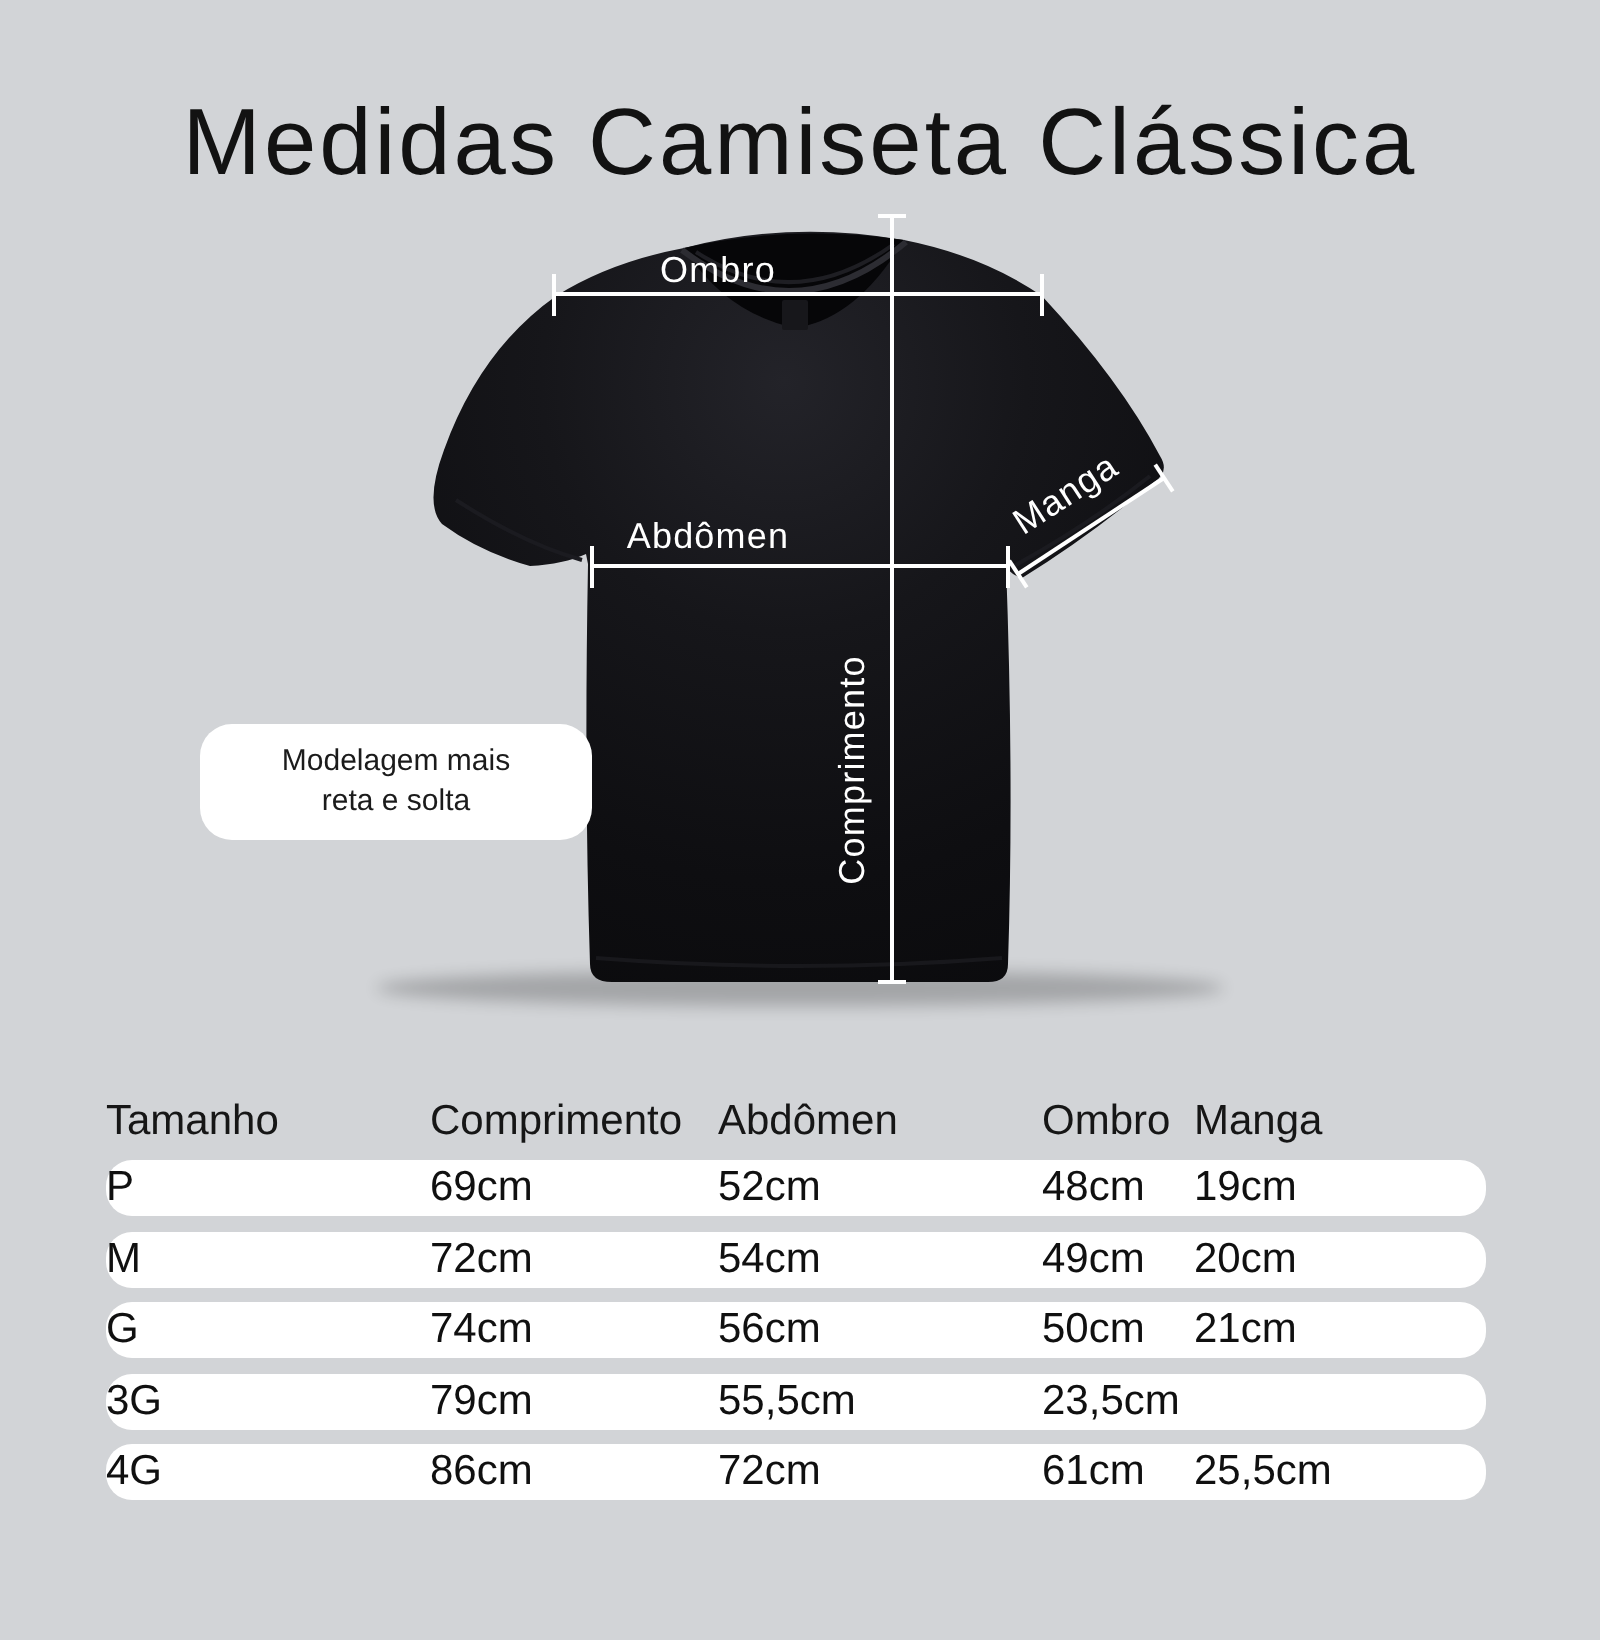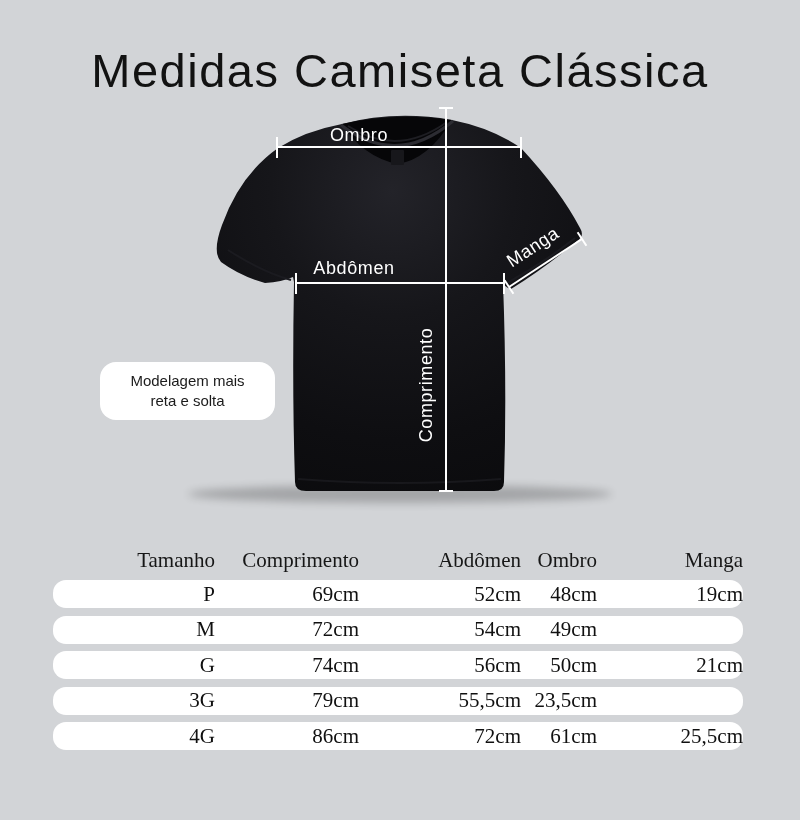--- a/index.html
+++ b/index.html
@@ -17,30 +17,30 @@
     font-size:47px;line-height:1.1;font-weight:500;
     letter-spacing:1.5px;color:#121212;
   }
   .diagram-svg{position:absolute;left:0;top:0;width:800px;height:540px;}
   .measure-label{
     fill:#ffffff;
     font-family:"Liberation Sans", sans-serif;
     font-size:18px;letter-spacing:0.6px;
   }
   .note-box{
-    position:absolute;left:100px;top:362px;width:175px;height:58px;
+    position:absolute;left:100px;top:362px;width:196px;height:58px;
     background:#ffffff;border-radius:16px;
     display:flex;flex-direction:column;align-items:center;justify-content:center;
     font-size:15px;line-height:1.32;color:#1b1b1b;text-align:center;
   }
   .size-table{position:absolute;left:53px;top:547px;width:690px;}
   .trow{
     display:grid;
     grid-template-columns:162px 144px 162px 76px 146px;
-    align-items:center;text-align:right;font-family:Liberation Serif, serif;
+    align-items:center;text-align:left;
   }
   .thead{height:27px;font-size:21px;color:#161616;margin-bottom:6px;}
   .thead span{display:block;}
   .tdata{
     height:28px;background:#ffffff;border-radius:13px;
     margin-bottom:7.5px;font-size:21px;color:#101010;
   }
   .cell{display:block;}
 </style>
 </head>
@@ -138,20 +138,21 @@
     <span class="cell">52cm</span>
     <span class="cell">48cm</span>
     <span class="cell">19cm</span>
   </div>
 
   <div class="trow tdata">
     <span class="cell">M</span>
     <span class="cell">72cm</span>
     <span class="cell">54cm</span>
     <span class="cell">49cm</span>
+    <span class="cell">20cm</span>
   </div>
 
   <div class="trow tdata">
     <span class="cell">G</span>
     <span class="cell">74cm</span>
     <span class="cell">56cm</span>
     <span class="cell">50cm</span>
     <span class="cell">21cm</span>
   </div>
 

